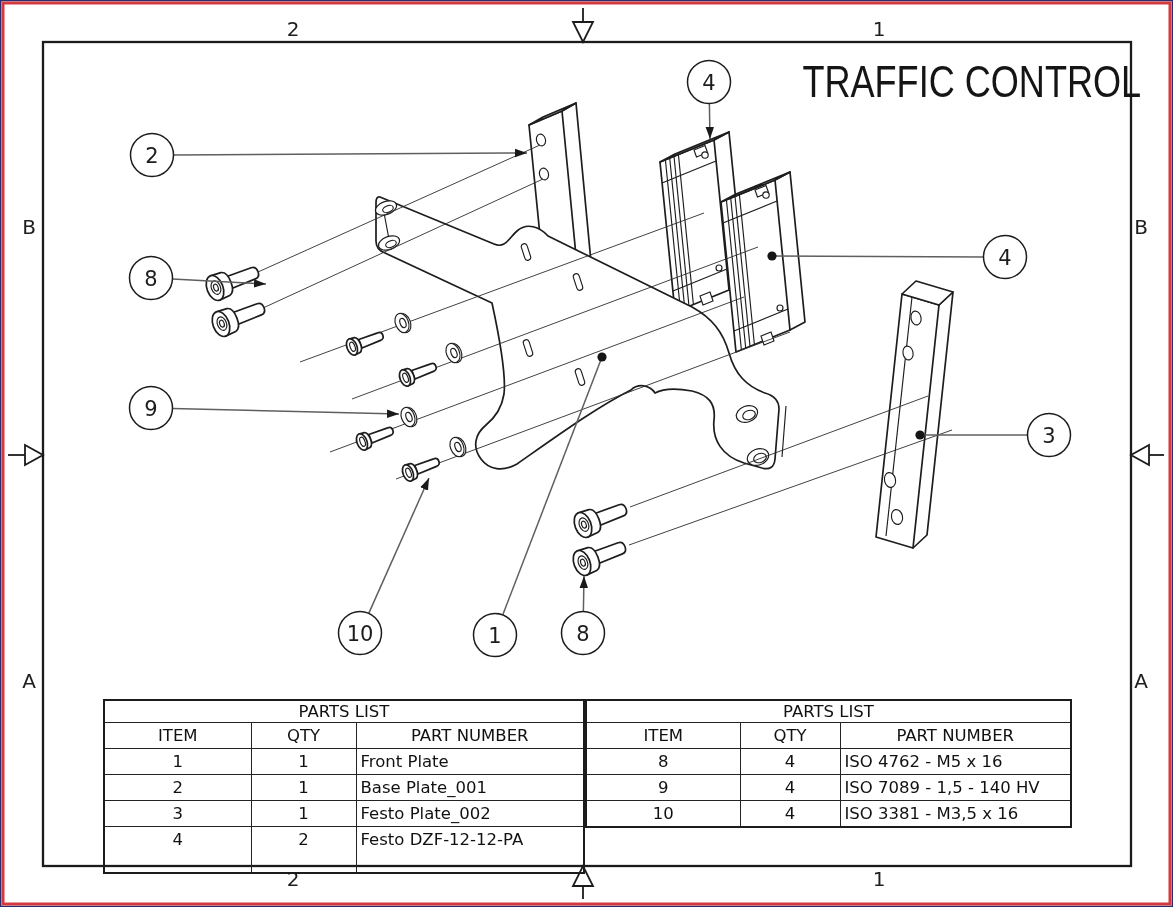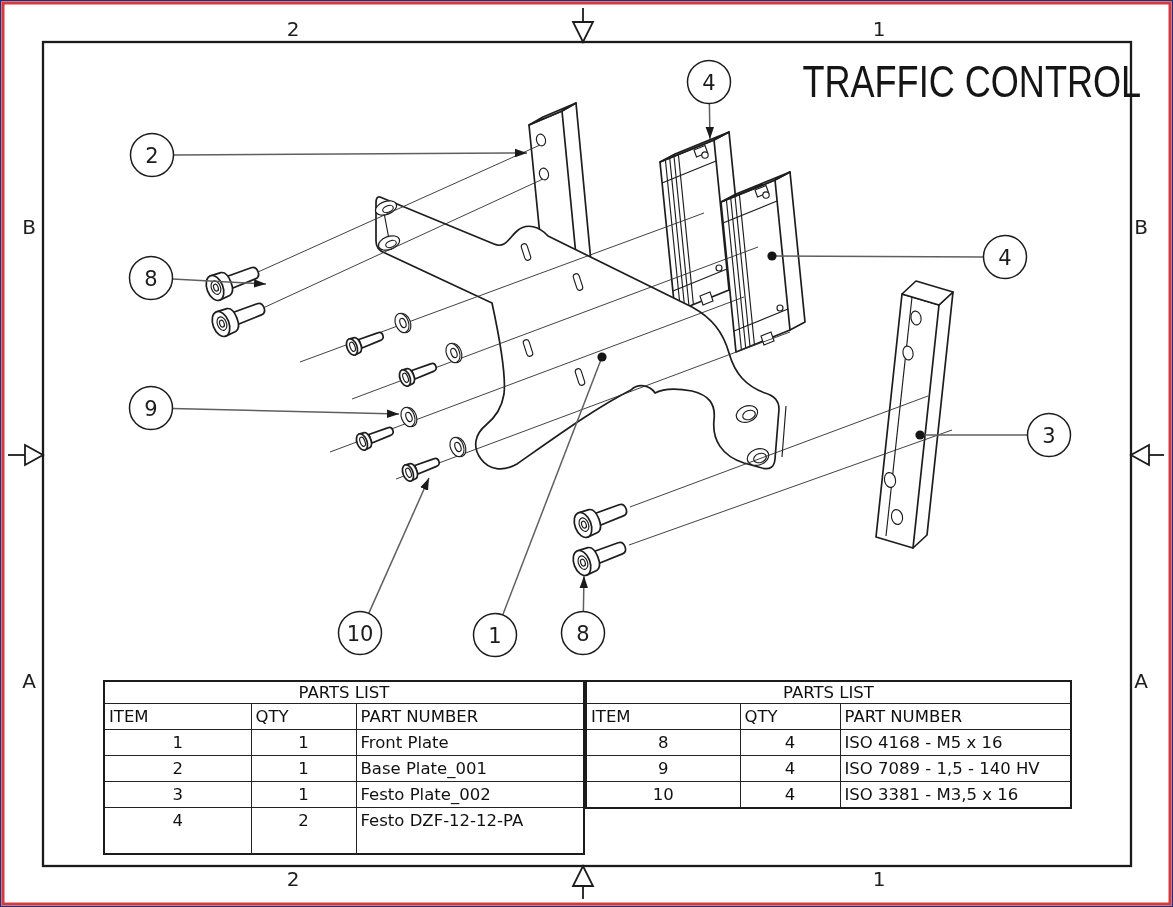--- a/index.html
+++ b/index.html
@@ -4,28 +4,28 @@
 <style>
   html,body{margin:0;padding:0;}
   body{width:1173px;height:907px;overflow:hidden;background:#fff;
        font-family:"DejaVu Sans",sans-serif;}
   .sheet{position:relative;width:1173px;height:907px;}
   .sheet svg{position:absolute;left:0;top:0;}
   .title{position:absolute;left:770px;top:57px;width:360px;height:52px;
          font-family:"Liberation Sans",sans-serif;font-size:44px;color:#151515;
          white-space:nowrap;transform:scaleX(.82);transform-origin:center;
          text-align:center;letter-spacing:0px;}
-  #tables{position:absolute;left:103px;top:680px;display:flex;align-items:flex-start;}
+  #tables{position:absolute;left:103px;top:699px;display:flex;align-items:flex-start;}
   table.plist{border-collapse:collapse;table-layout:fixed;
               font-family:"DejaVu Sans",sans-serif;font-size:16.5px;color:#111;}
   table.plist td,table.plist th{border:1.6px solid #232323;height:25px;
               padding:0 4px;font-weight:normal;overflow:hidden;white-space:nowrap;}
   table.plist{border:2.4px solid #1c1c1c;}
   table.plist td.cap{height:21px;text-align:center;}
-  table.plist th{text-align:left;}
+  table.plist th{text-align:center;}
   td.ctr{text-align:center;}
   td.lft{text-align:left;}
   tr.nobot td{border-bottom-style:hidden;}
   tr.filler td{border-top-style:hidden;height:20px;}
   text.zonetext{font-family:"DejaVu Sans",sans-serif;font-size:20px;fill:#1e1e1e;}
   .part{stroke:#1d1d1d;stroke-width:1.7;fill:#fff;stroke-linejoin:round;stroke-linecap:round;}
   .detail{stroke:#1d1d1d;stroke-width:1.15;fill:none;stroke-linejoin:round;}
   .holed{stroke:#1d1d1d;stroke-width:1.15;fill:#fff;}
   .axis{stroke:#2c2c2c;stroke-width:0.9;fill:none;}
   .leader{stroke:#5f5f5f;stroke-width:1.5;fill:none;}
@@ -267,21 +267,21 @@
             <td colspan="3" class="cap">PARTS LIST</td>
           </tr>
           <tr>
             <th>ITEM</th>
             <th>QTY</th>
             <th>PART NUMBER</th>
           </tr>
           <tr>
             <td class="ctr">8</td>
             <td class="ctr">4</td>
-            <td class="lft">ISO 4168 - M5 x 16</td>
+            <td class="lft">ISO 4762 - M5 x 16</td>
           </tr>
           <tr>
             <td class="ctr">9</td>
             <td class="ctr">4</td>
             <td class="lft">ISO 7089 - 1,5 - 140 HV</td>
           </tr>
           <tr>
             <td class="ctr">10</td>
             <td class="ctr">4</td>
             <td class="lft">ISO 3381 - M3,5 x 16</td>

